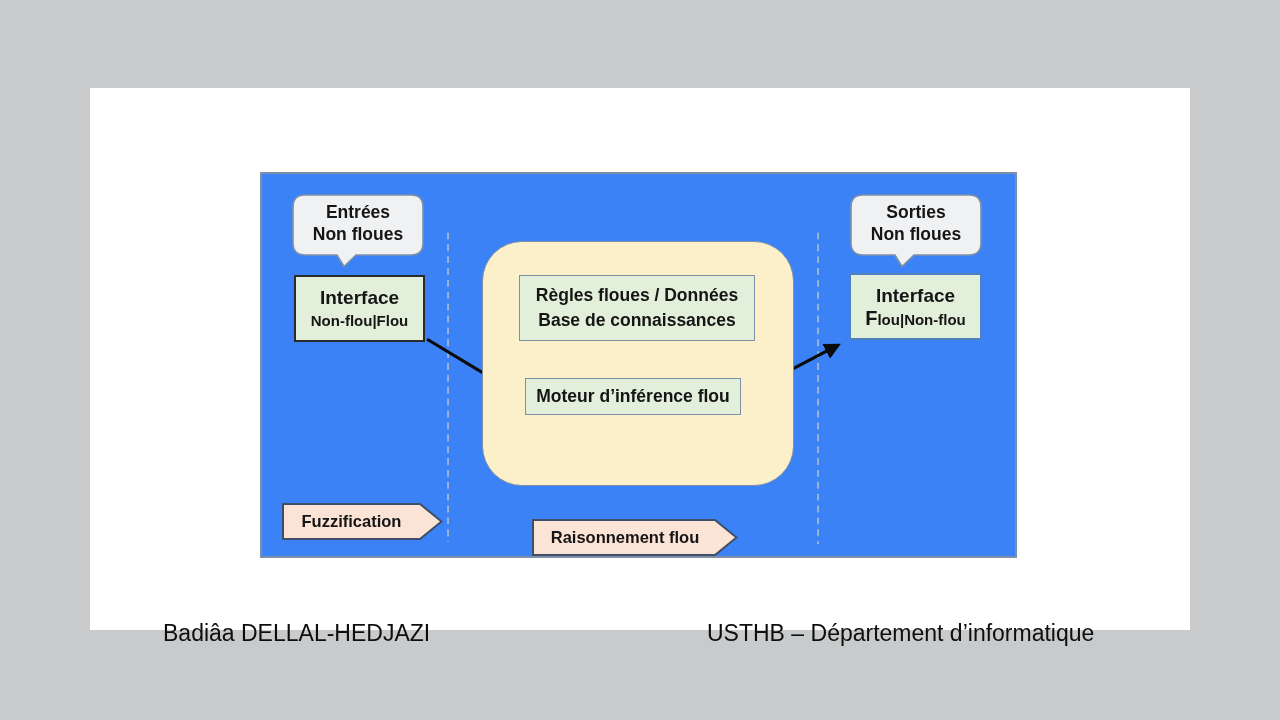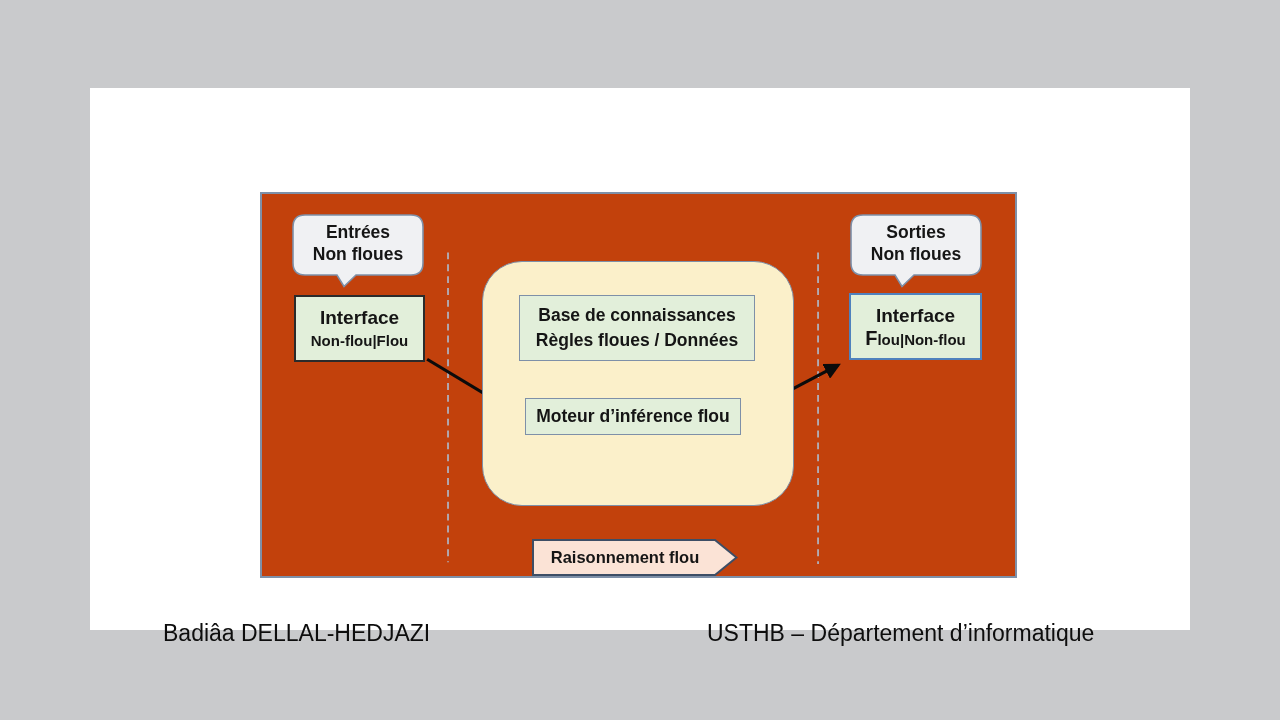--- a/index.html
+++ b/index.html
@@ -13,22 +13,22 @@
     position:absolute; left:90px; top:88px; width:1100px; height:542px;
     background:#ffffff;
   }
   .title {
     position:absolute; top:8px; left:0; width:100%;
     text-align:center;
     font-size:68px; font-weight:400; letter-spacing:-1px;
     color:#050505; line-height:1.12;
   }
   .diagram {
-    position:absolute; left:170px; top:104px; width:757px; height:386px;
-    background:#c2410c; border:2px solid #7e90a8;padding-left:9px;
+    position:absolute; left:170px; top:84px; width:757px; height:386px;
+    background:#3b82f6; border:2px solid #7e90a8;padding-left:9px;
   }
   .overlay { position:absolute; left:0; top:0; width:100%; height:100%; }
   .dash { stroke:#aebfd4; stroke-width:1.6; stroke-dasharray:7 5; fill:none; }
   .flow { stroke:#0b0b0b; stroke-width:3.2; fill:none; }
   .biflow { stroke:#0b0b0b; stroke-width:2.6; fill:none; }
 
   .bubble { position:absolute; width:132px; height:74px; }
   .bubble-in  { left:30px;  top:20px; }
   .bubble-out { left:588px; top:20px; }
   .bubble svg { position:absolute; left:0; top:0; width:100%; height:100%; }
@@ -126,33 +126,39 @@
     </div>
 
     <div class="ibox ibox-in">
       <div class="ibox-title">Interface</div>
       <div class="ibox-sub">Non-flou|Flou</div>
     </div>
 
     <div class="panel-yellow"></div>
 
     <div class="gbox kb">
+      <div>Règles floues / Données</div>
       <div>Base de connaissances</div>
-      <div>Règles floues / Données</div>
     </div>
 
     <div class="gbox engine">
       <div>Moteur d’inférence flou</div>
     </div>
 
     <div class="ibox ibox-out">
       <div class="ibox-title">Interface</div>
       <div class="ibox-sub"><span class="sub-initial">F</span><span>lou|Non-flou</span></div>
     </div>
 
+    <div class="chev chev-1">
+      <svg viewBox="0 0 161 37" preserveAspectRatio="none">
+        <polygon class="chev-shape" points="1,1 138,1 159.5,18.5 138,36 1,36"></polygon>
+      </svg>
+      <div class="chev-label">Fuzzification</div>
+    </div>
 
     <div class="chev chev-2">
       <svg viewBox="0 0 206 37" preserveAspectRatio="none">
         <polygon class="chev-shape" points="1,1 183,1 204.5,18.5 183,36 1,36"></polygon>
       </svg>
       <div class="chev-label">Raisonnement flou</div>
     </div>
 
 
   </div>

